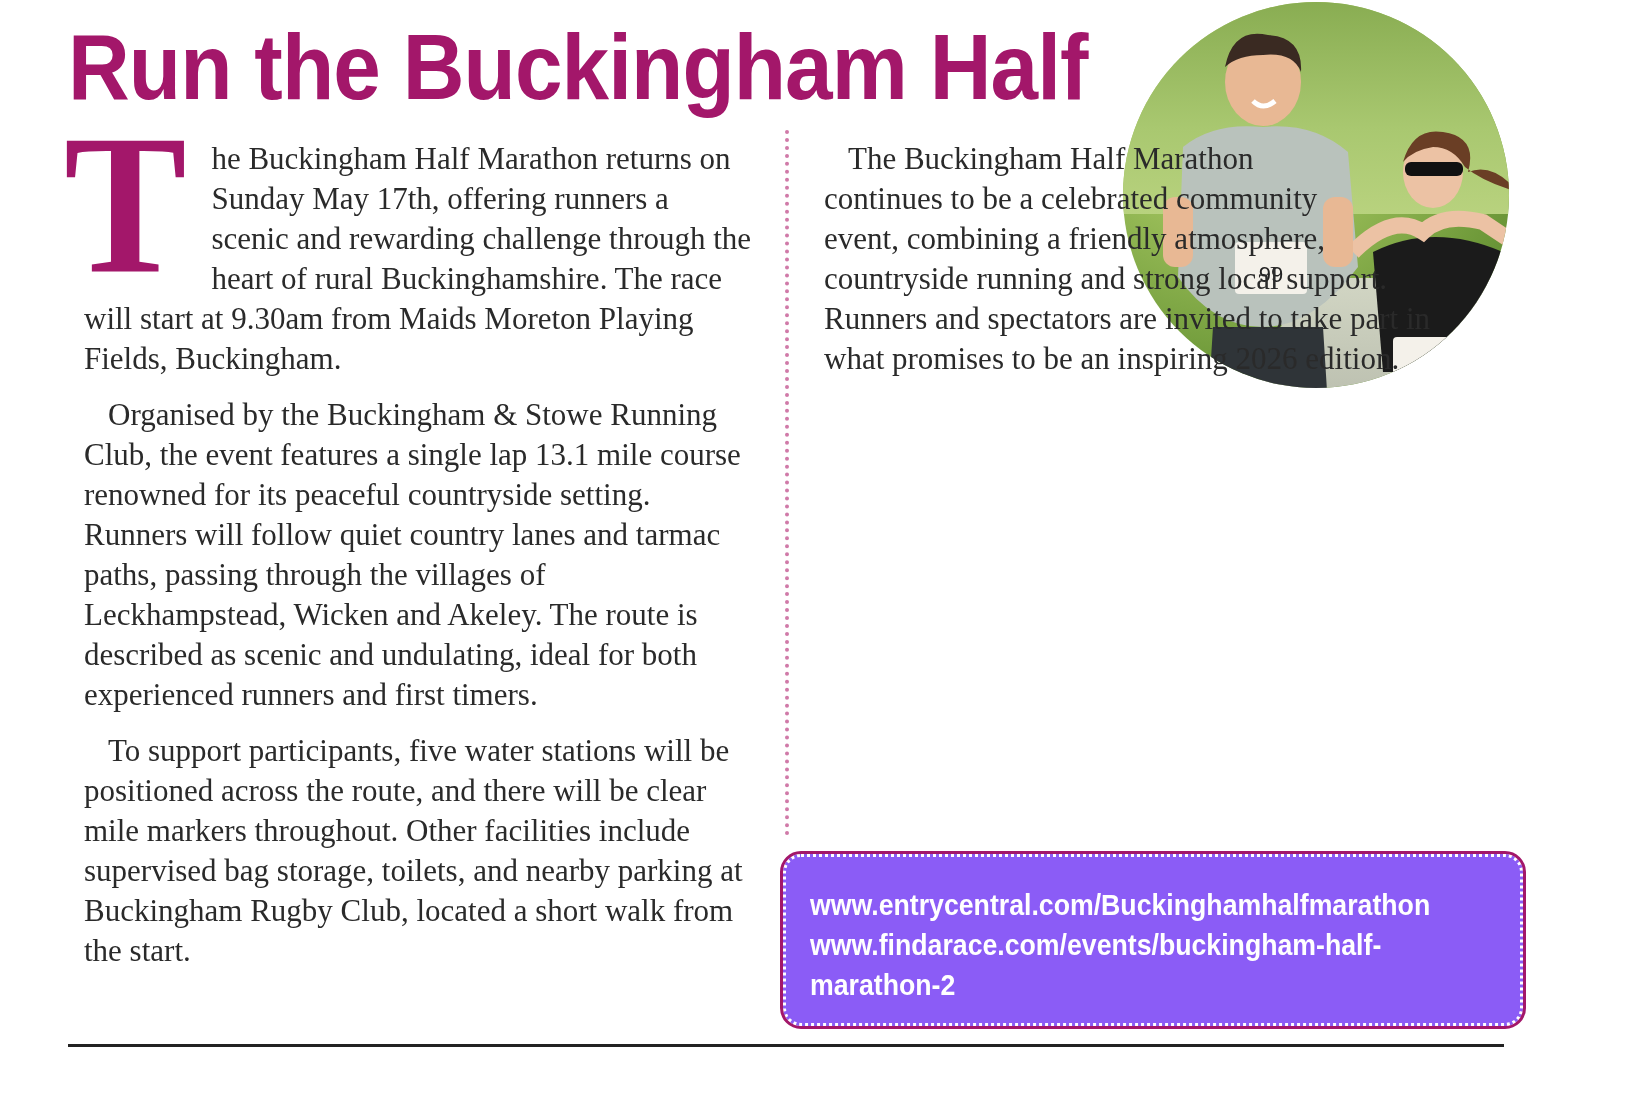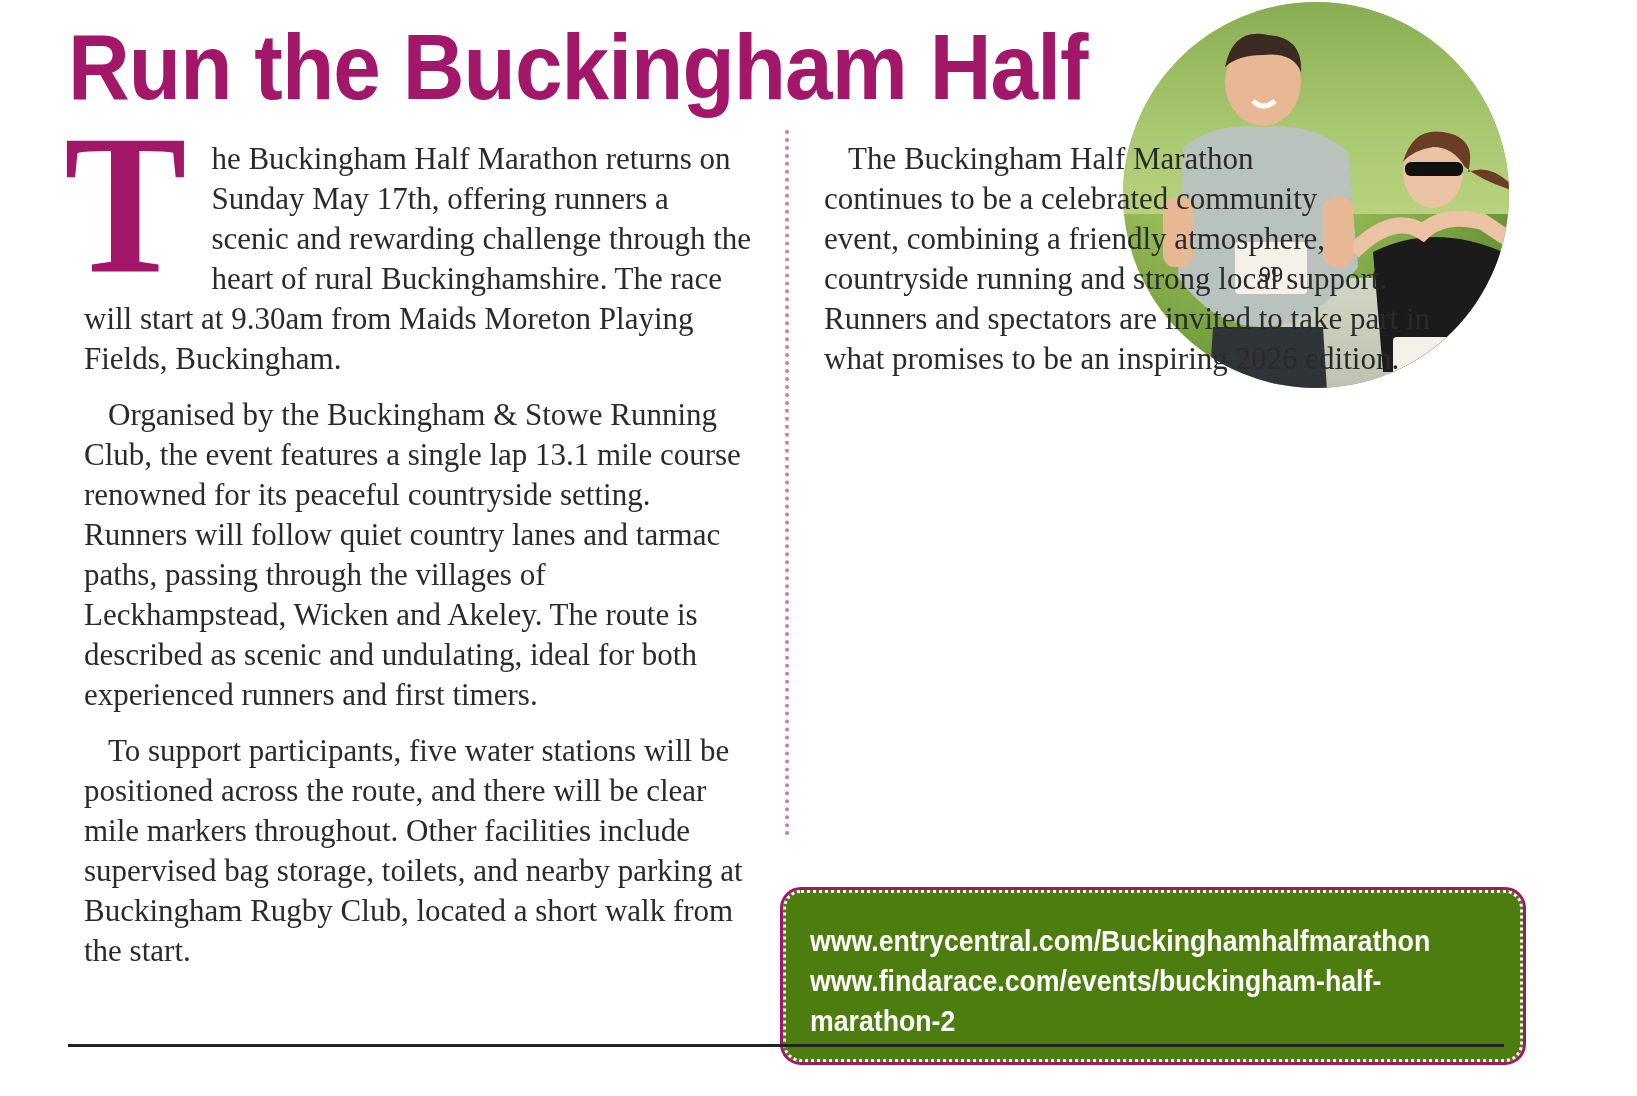--- a/index.html
+++ b/index.html
@@ -45,22 +45,22 @@
     background: linear-gradient(180deg, #d2d6c4, #bcc0b0);
     transform: skewX(-20deg);
   }
   .runner1 { position: absolute; left: 30px; top: 25px; width: 220px; height: 380px; }
   .runner2 { position: absolute; left: 230px; top: 120px; width: 170px; height: 280px; }
   .rule {
     position: absolute; left: 68px; top: 1044px; width: 1436px; height: 3px;
     background: #222;
   }
   .linkbox {
-    position: absolute; left: 783px; top: 890px; width: 740px; height: 172px;
-    background: #4d7c0f; border-radius: 18px;
+    position: absolute; left: 783px; top: 854px; width: 740px; height: 172px;
+    background: #8b5cf6; border-radius: 18px;
     border: 3px dotted #ffffff; outline: 3px solid #A3176A;
     box-sizing: border-box;
   }
   .linkbox .links {
     position: absolute; left: 24px; top: 28px;
     font-family: "Liberation Sans", "DejaVu Sans", sans-serif;
     font-weight: bold; font-size: 29px; line-height: 40px; color: #ffffff;
     transform: scaleX(0.92); transform-origin: left top; width: 760px;
   }
   .linkbox .links a { color: #ffffff; text-decoration: none; display: block; }

